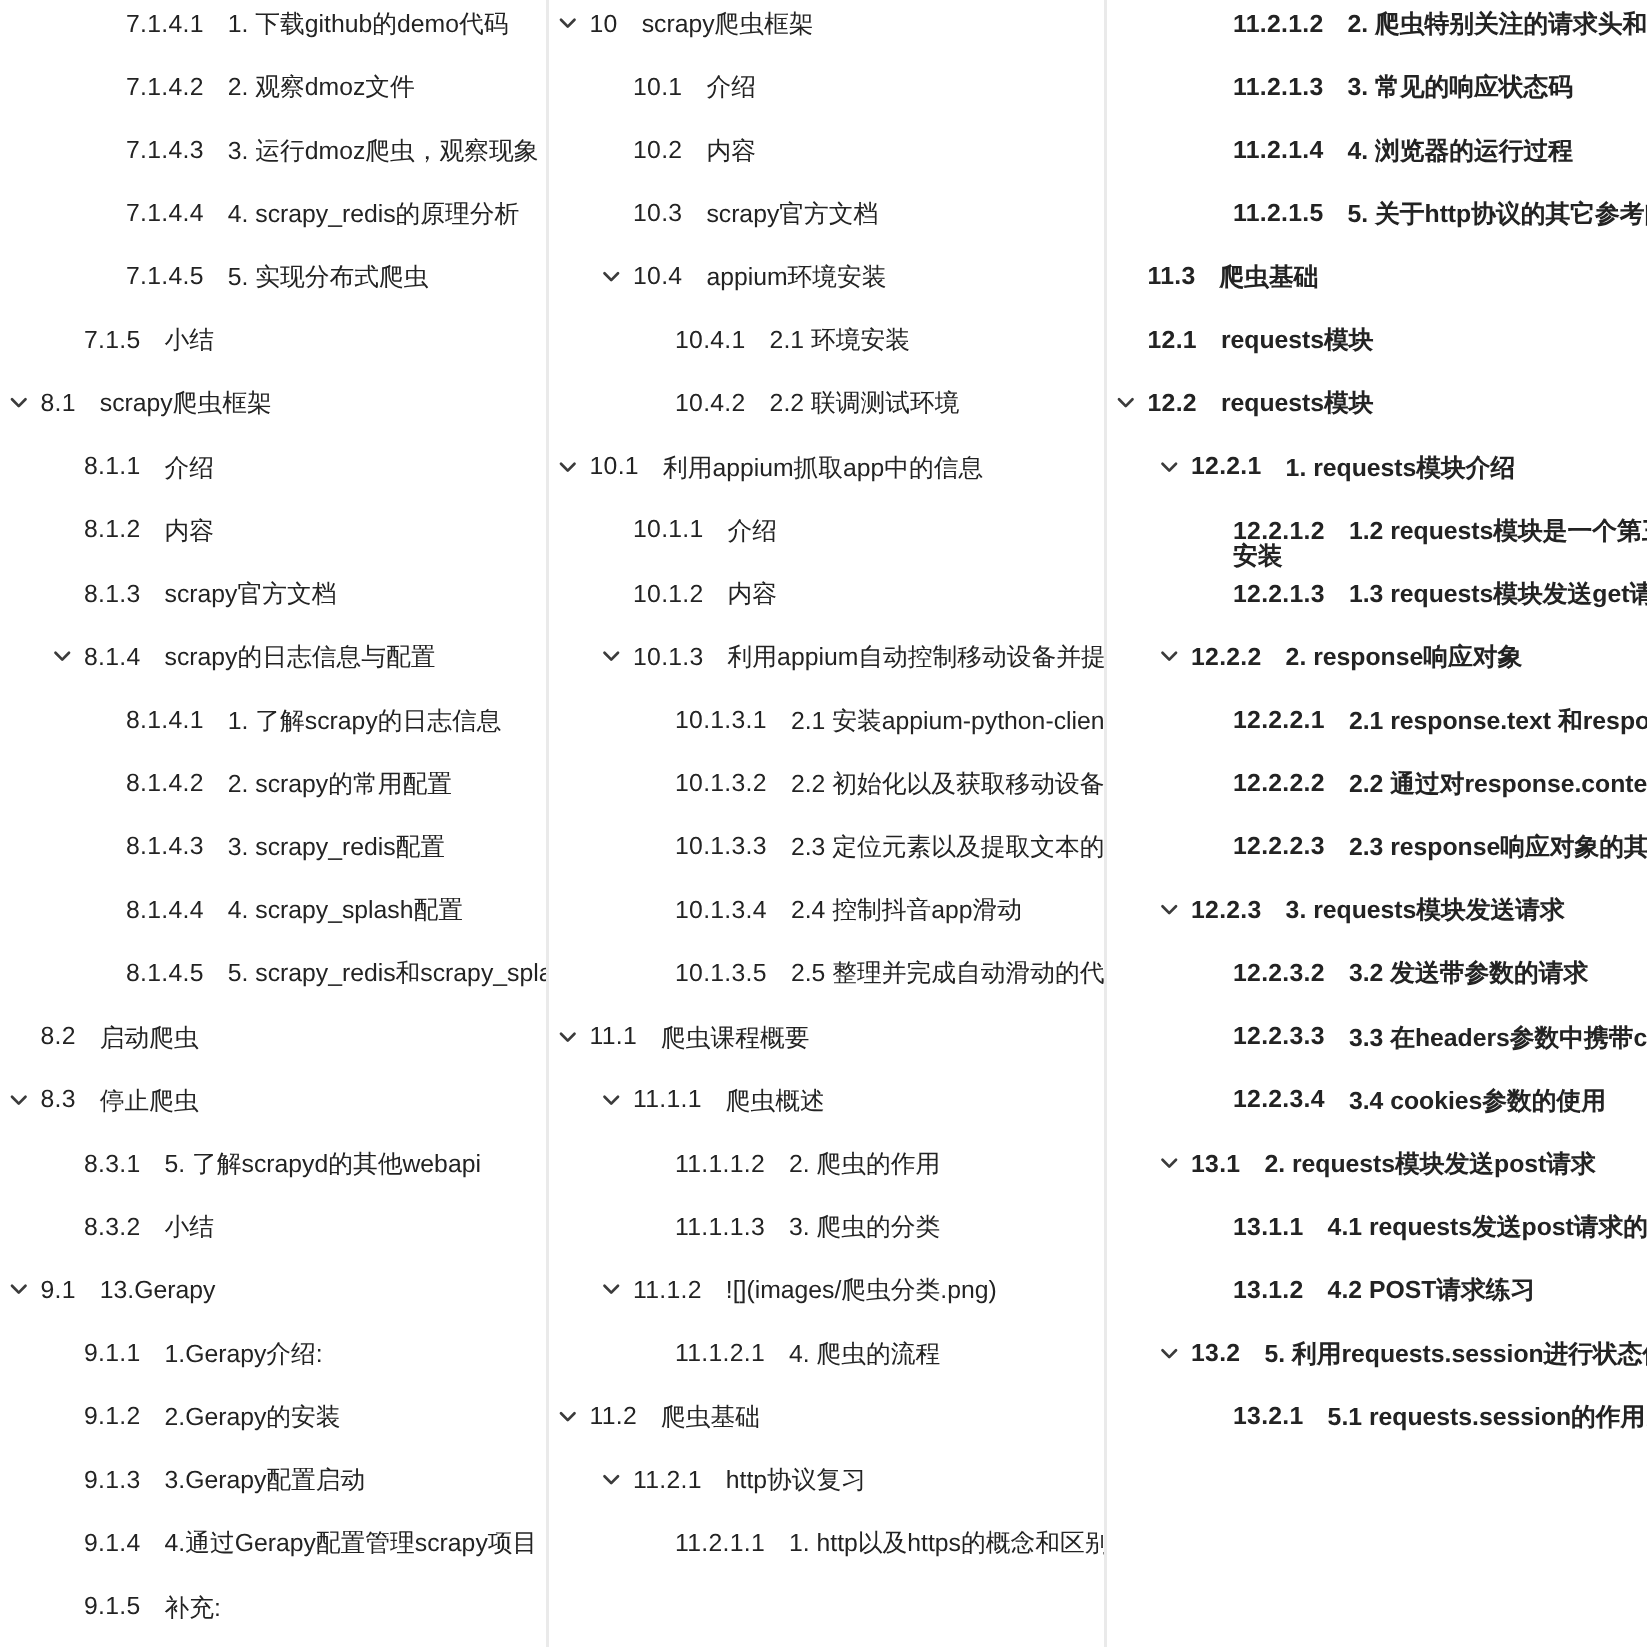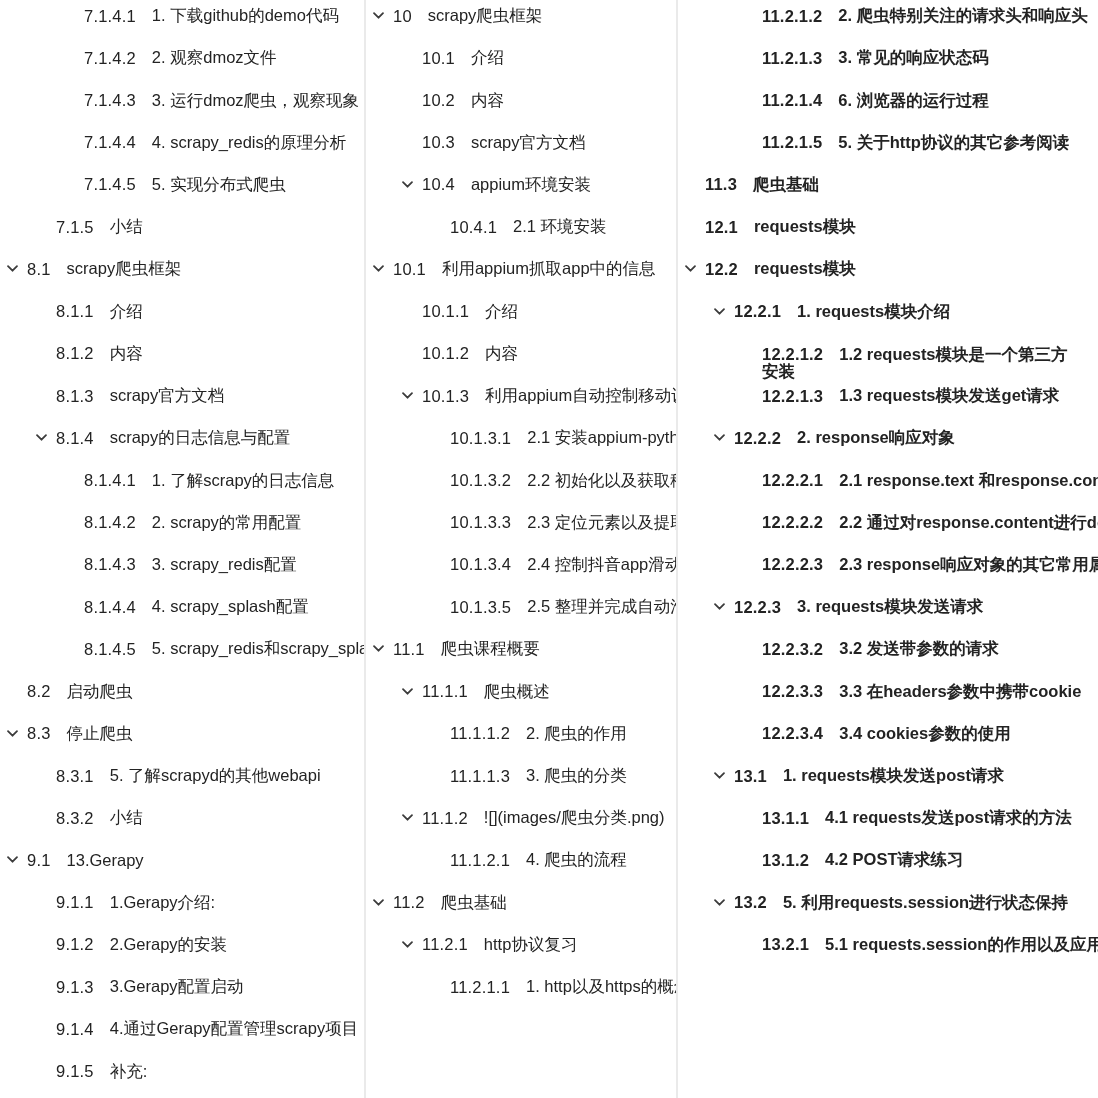--- a/index.html
+++ b/index.html
@@ -7,21 +7,21 @@
     width: 1098px; height: 1098px;
     background: #ffffff;
     overflow: hidden;
     font-family: "Liberation Sans", "DejaVu Sans", sans-serif;
     color: #232323;
     font-size: 16.5px;
   }
   .cols { display: flex; width: 1098px; height: 1098px; }
   .col { height: 1098px; overflow: hidden; position: relative; }
   .col-1 { width: 366px; border-right: 2px solid #eaeaea; }
-  .col-2 { width: 312px; border-right: 2px solid #eaeaea; text-align: right; }
+  .col-2 { width: 372px; border-right: 2px solid #eaeaea; text-align: right; }
   .col-3 { flex: 1; font-weight: bold; }
   .col-inner { margin-top: -5px; }
   .row {
     height: 42.23px;
     display: flex;
     align-items: center;
     position: relative;
     white-space: nowrap;
     cursor: pointer;
   }
@@ -211,20 +211,24 @@
               <path d="M2 2l4.5 4.6L11 2" fill="none" stroke="#3c3c3c" stroke-width="1.8" stroke-linecap="round" stroke-linejoin="round"></path>
             </svg>
           </span>
           <span class="num">10.4</span>
           <span class="lbl">appium环境安装</span>
         </div>
         <div class="row lv3">
           <span class="num">10.4.1</span>
           <span class="lbl">2.1 环境安装</span>
         </div>
+        <div class="row lv3">
+          <span class="num">10.4.2</span>
+          <span class="lbl">2.2 联调测试环境</span>
+        </div>
         <div class="row lv1">
           <span class="chev">
             <svg width="13" height="9" viewBox="0 0 13 9" aria-hidden="true">
               <path d="M2 2l4.5 4.6L11 2" fill="none" stroke="#3c3c3c" stroke-width="1.8" stroke-linecap="round" stroke-linejoin="round"></path>
             </svg>
           </span>
           <span class="num">10.1</span>
           <span class="lbl">利用appium抓取app中的信息</span>
         </div>
         <div class="row lv2">
@@ -332,21 +336,21 @@
         <div class="row lv3">
           <span class="num">11.2.1.2</span>
           <span class="lbl">2. 爬虫特别关注的请求头和响应头</span>
         </div>
         <div class="row lv3">
           <span class="num">11.2.1.3</span>
           <span class="lbl">3. 常见的响应状态码</span>
         </div>
         <div class="row lv3">
           <span class="num">11.2.1.4</span>
-          <span class="lbl">6. 浏览器的运行过程</span>
+          <span class="lbl">4. 浏览器的运行过程</span>
         </div>
         <div class="row lv3">
           <span class="num">11.2.1.5</span>
           <span class="lbl">5. 关于http协议的其它参考阅读</span>
         </div>
         <div class="row lv1">
           <span class="num">11.3</span>
           <span class="lbl">爬虫基础</span>
         </div>
         <div class="row lv1">
@@ -421,21 +425,21 @@
           <span class="num">12.2.3.4</span>
           <span class="lbl">3.4 cookies参数的使用</span>
         </div>
         <div class="row lv2">
           <span class="chev">
             <svg width="13" height="9" viewBox="0 0 13 9" aria-hidden="true">
               <path d="M2 2l4.5 4.6L11 2" fill="none" stroke="#3c3c3c" stroke-width="1.8" stroke-linecap="round" stroke-linejoin="round"></path>
             </svg>
           </span>
           <span class="num">13.1</span>
-          <span class="lbl">1. requests模块发送post请求</span>
+          <span class="lbl">2. requests模块发送post请求</span>
         </div>
         <div class="row lv3">
           <span class="num">13.1.1</span>
           <span class="lbl">4.1 requests发送post请求的方法</span>
         </div>
         <div class="row lv3">
           <span class="num">13.1.2</span>
           <span class="lbl">4.2 POST请求练习</span>
         </div>
         <div class="row lv2">

